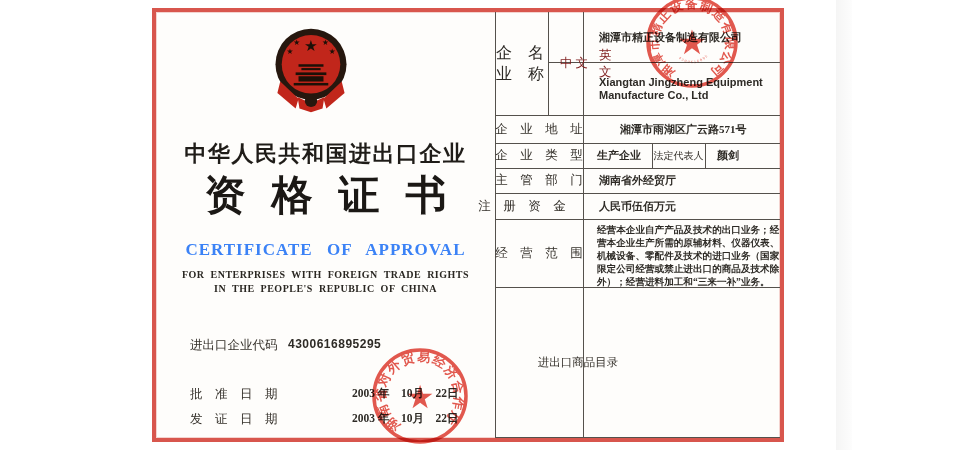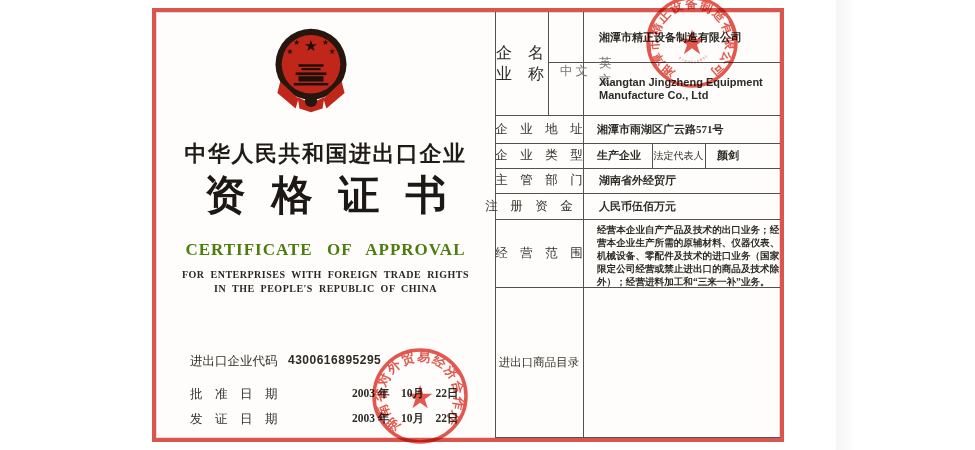--- a/index.html
+++ b/index.html
@@ -18,30 +18,30 @@
     box-shadow:inset 0 0 0 1px rgba(216,86,77,0.25);
   }
   
   .lp{position:absolute;left:0;top:0;width:339px;height:426px;}
   .emblem{position:absolute;left:116px;top:10px;}
   .t-cn1{position:absolute;left:0;top:127px;width:100%;text-align:center;
     font-size:22px;font-weight:bold;letter-spacing:1.5px;color:#1f1c18;}
   .t-cn2{position:absolute;left:0;top:156px;width:100%;text-align:center;
     font-size:41px;font-weight:900;letter-spacing:26px;text-indent:26px;color:#1b1815;}
   .t-en{position:absolute;left:0;top:228px;width:100%;text-align:center;
-    font-size:17px;font-weight:bold;letter-spacing:1px;word-spacing:9px;color:#4d7c0f;}
+    font-size:17px;font-weight:bold;letter-spacing:1px;word-spacing:9px;color:#3b82f6;}
   .t-sub{position:absolute;left:0;width:100%;text-align:center;
     font-size:10px;font-weight:bold;letter-spacing:0.5px;word-spacing:3px;color:#2a2722;}
   .t-sub1{top:257px;} .t-sub2{top:271px;}
   .fld{position:absolute;left:0;width:100%;height:24px;}
   .fld-label{position:absolute;left:34px;top:3px;font-size:12.5px;color:#34302a;}
   .fld-value{position:absolute;left:132px;top:3px;font-size:12px;font-weight:bold;color:#2e2b26;}
   .fld-value.code{font-family:"Liberation Sans","DejaVu Sans",sans-serif;letter-spacing:0.5px;}
   .fld-value.date{left:196px;font-size:11.5px;}
-  .f1{top:322px;margin-top:16px;} .f2{top:347px;} .f3{top:371px;} .f4{top:396px;}
+  .f1{top:322px;} .f2{top:347px;} .f3{top:371px;} .f4{top:396px;}
   
   .grid-line{position:absolute;background:#55514c;}
   .cell{position:absolute;display:flex;align-items:center;font-size:12.5px;color:#34302a;}
   .cell.center{justify-content:center;text-align:right;}
   .val{position:absolute;display:flex;align-items:center;font-size:11px;font-weight:bold;color:#2e2b26;}
   .stack{position:absolute;display:flex;flex-direction:row;}
   .stack > div{flex:1;display:flex;align-items:center;justify-content:center;}
   .en-name{font-family:"Liberation Sans","DejaVu Sans",sans-serif;font-size:11px;
     font-weight:bold;line-height:12.5px;color:#2e2b26;}
   .scope-text{font-size:9.6px;font-weight:bold;line-height:13px;color:#2e2b26;
@@ -115,48 +115,48 @@
       <div class="grid-line" style="left:339px;top:156px;width:285px;height:1px;"></div>
       <div class="grid-line" style="left:339px;top:181px;width:285px;height:1px;"></div>
       <div class="grid-line" style="left:339px;top:207px;width:285px;height:1px;"></div>
       <div class="grid-line" style="left:339px;top:275px;width:285px;height:1px;"></div>
       <div class="grid-line" style="left:339px;top:425px;width:285px;height:1px;"></div>
 
       <div class="stack" style="left:340px;top:0;width:52px;height:103px;">
         <div>企　业</div>
         <div>名　称</div>
       </div>
-      <div class="stack" style="left:393px;top:8px;width:34px;height:103px;font-size:12.5px;color:#737373;">
+      <div class="stack" style="left:393px;top:0;width:34px;height:103px;font-size:12.5px;color:#7f1d1d;">
         <div style="flex:0 0 50px;">中 文</div>
         <div>英 文</div>
       </div>
       <div class="val" style="left:443px;top:0;width:180px;height:50px;">湘潭市精正设备制造有限公司</div>
       <div style="position:absolute;left:443px;top:64px;">
         <div class="en-name">Xiangtan Jingzheng Equipment</div>
         <div class="en-name">Manufacture Co., Ltd</div>
       </div>
 
       <div class="cell center" style="left:339px;top:103px;width:88px;height:28px;">企　业　地　址</div>
-      <div class="val" style="left:441px;top:103px;width:180px;height:28px;">湘潭市雨湖区广云路571号</div>
+      <div class="val" style="left:464px;top:103px;width:180px;height:28px;">湘潭市雨湖区广云路571号</div>
 
       <div class="cell center" style="left:339px;top:131px;width:88px;height:25px;">企　业　类　型</div>
       <div class="val" style="left:441px;top:131px;width:54px;height:25px;">生产企业</div>
       <div class="cell center" style="left:496px;top:131px;width:53px;height:25px;font-size:10px;">法定代表人</div>
       <div class="val" style="left:561px;top:131px;width:60px;height:25px;">颜剑</div>
 
       <div class="cell center" style="left:339px;top:156px;width:88px;height:25px;">主　管　部　门</div>
       <div class="val" style="left:443px;top:156px;width:180px;height:25px;">湖南省外经贸厅</div>
 
-      <div class="cell center" style="left:329px;top:181px;width:88px;height:26px;">注　册　资　金</div>
+      <div class="cell center" style="left:322px;top:181px;width:88px;height:26px;">注　册　资　金</div>
       <div class="val" style="left:443px;top:181px;width:180px;height:26px;">人民币伍佰万元</div>
 
       <div class="cell center" style="left:339px;top:207px;width:88px;height:68px;">经　营　范　围</div>
       <div class="scope-text" style="position:absolute;left:441px;top:211px;">经营本企业自产产品及技术的出口业务；经营本企业生产所需的原辅材料、仪器仪表、机械设备、零配件及技术的进口业务（国家限定公司经营或禁止进出口的商品及技术除外）；经营进料加工和“三来一补”业务。</div>
 
-      <div class="cell center" style="left:339px;top:275px;width:88px;height:150px;font-size:11.5px;">进出口商品目录</div>
+      <div class="cell center" style="left:339px;top:275px;width:88px;height:150px;font-size:11.5px;padding-left:39px;">进出口商品目录</div>
     </div>
 
     <svg class="seal" style="left:481px;top:-25px;" width="110" height="110" viewBox="0 0 110 110">
       <circle cx="55" cy="55" r="44" fill="none" stroke="#dd392d" stroke-width="3.5"></circle>
       <defs>
         <path id="csealring" d="M 55 89 A 34 34 0 1 1 55 21 A 34 34 0 1 1 55 89" fill="none"></path>
         <path id="csealnum" d="M 40 70 A 21 21 0 0 0 70 70" fill="none"></path>
       </defs>
       <text font-size="12.5" fill="#dd392d" font-weight="bold">
         <textPath href="#csealring" startOffset="17" textLength="178">湘潭市精正设备制造有限公司</textPath>

